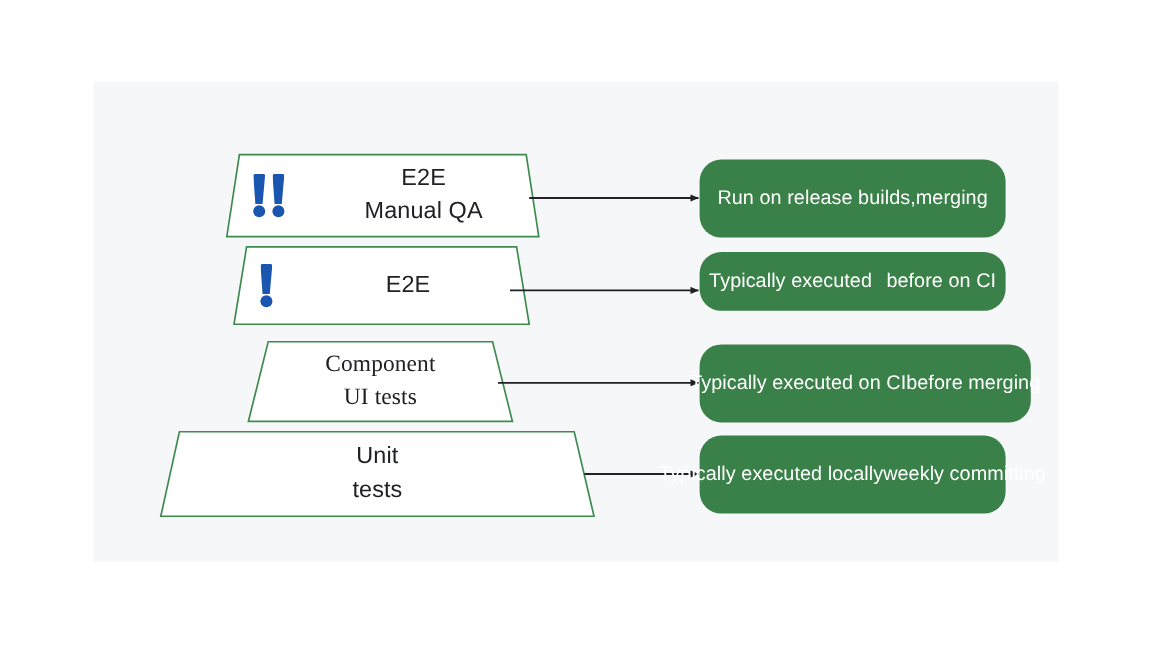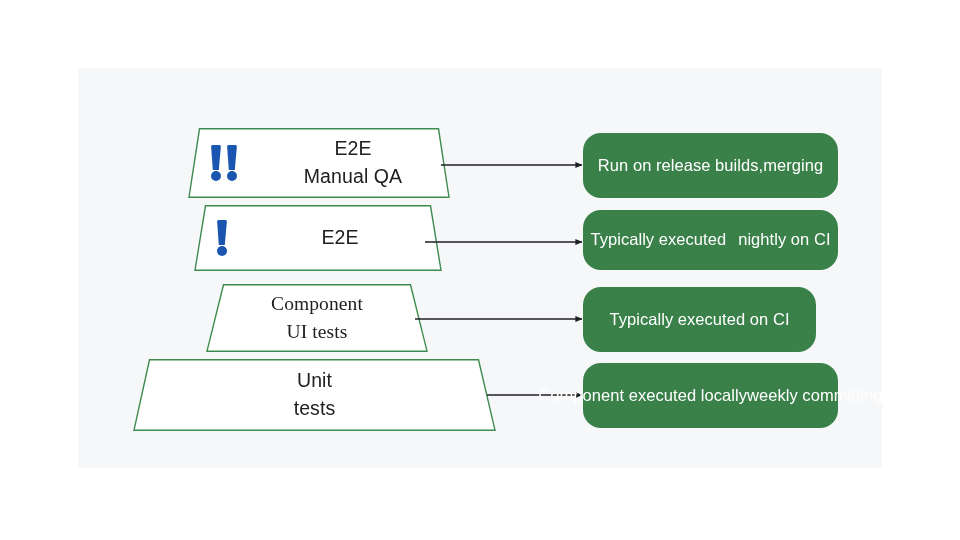--- a/index.html
+++ b/index.html
@@ -180,27 +180,28 @@
     <line x1="425" y1="242" x2="582" y2="242" stroke="#202124" stroke-width="1.5" marker-end="url(#arrowhead)"></line>
     <line x1="415" y1="319" x2="582" y2="319" stroke="#202124" stroke-width="1.5" marker-end="url(#arrowhead)"></line>
     <line x1="487" y1="395" x2="582" y2="395" stroke="#202124" stroke-width="1.5" marker-end="url(#arrowhead)"></line>
   </svg>
 
   <div class="note-box" style="left:583px; top:133px; width:255px; height:65px;">
     <span>Run on release builds,</span>
     <span>merging</span>
   </div>
 
-  <div class="note-box" style="left:583px; top:210px; width:255px; height:60px;gap:12px;">
+  <div class="note-box" style="left:583px; top:210px; width:255px; height:49px;gap:12px;">
     <span>Typically executed</span>
-    <span>nightly on CI</span>
-  </div>
-
-  <div class="note-box" style="left:583px; top:287px; width:233px; height:65px;">
+    <span>before on CI</span>
+  </div>
+
+  <div class="note-box" style="left:583px; top:287px; width:276px; height:65px;">
     <span>Typically executed on CI</span>
+    <span>before merging</span>
   </div>
 
   <div class="note-box" style="left:583px; top:363px; width:255px; height:65px;">
-    <span>Component executed locally</span>
+    <span>Typically executed locally</span>
     <span>weekly committing</span>
   </div>
 
 </div>
 
 </body></html>

